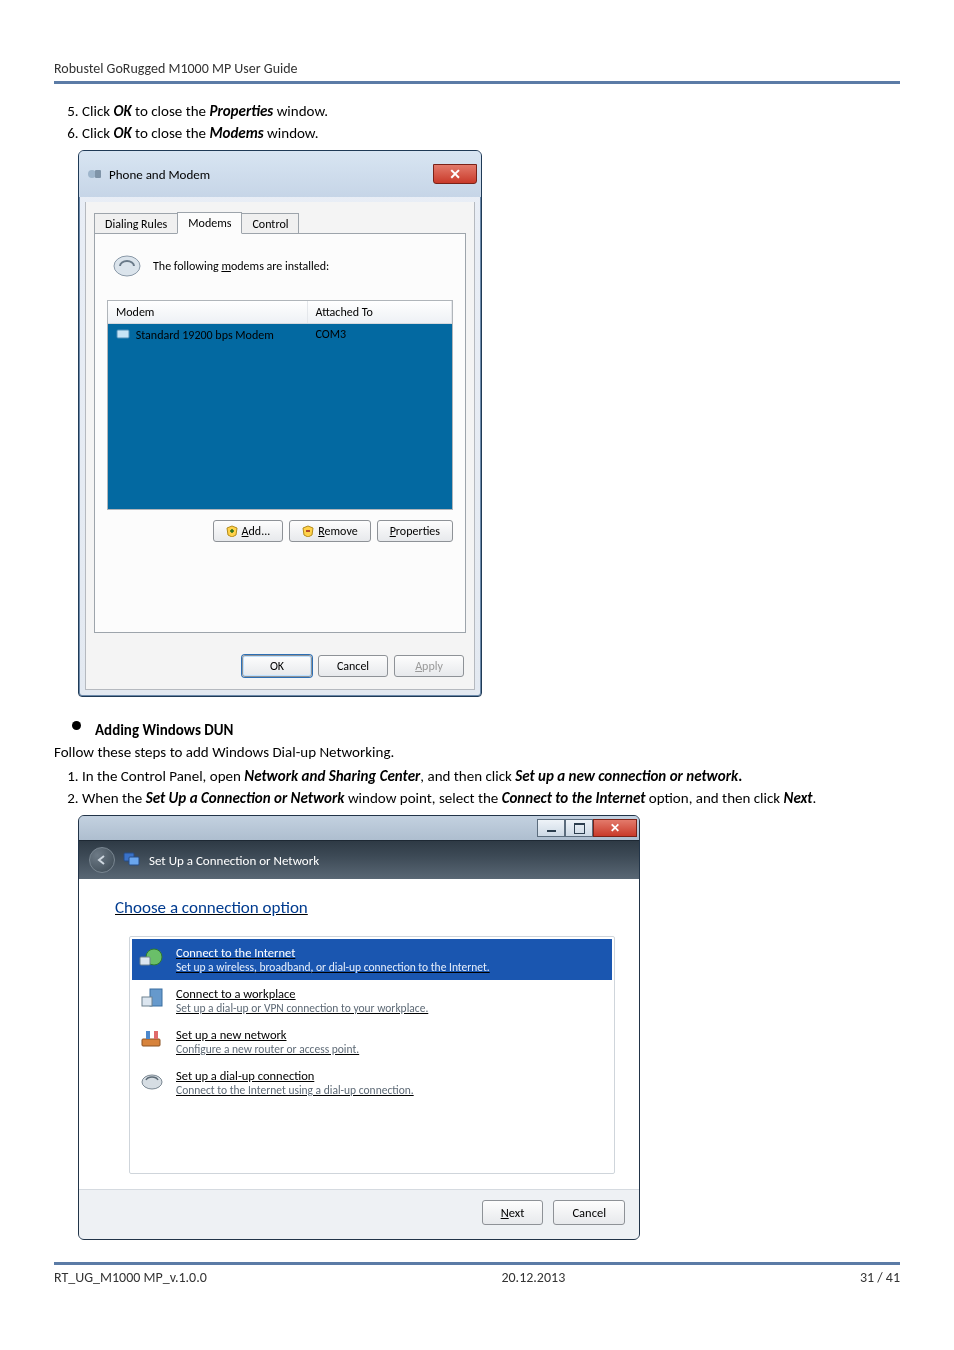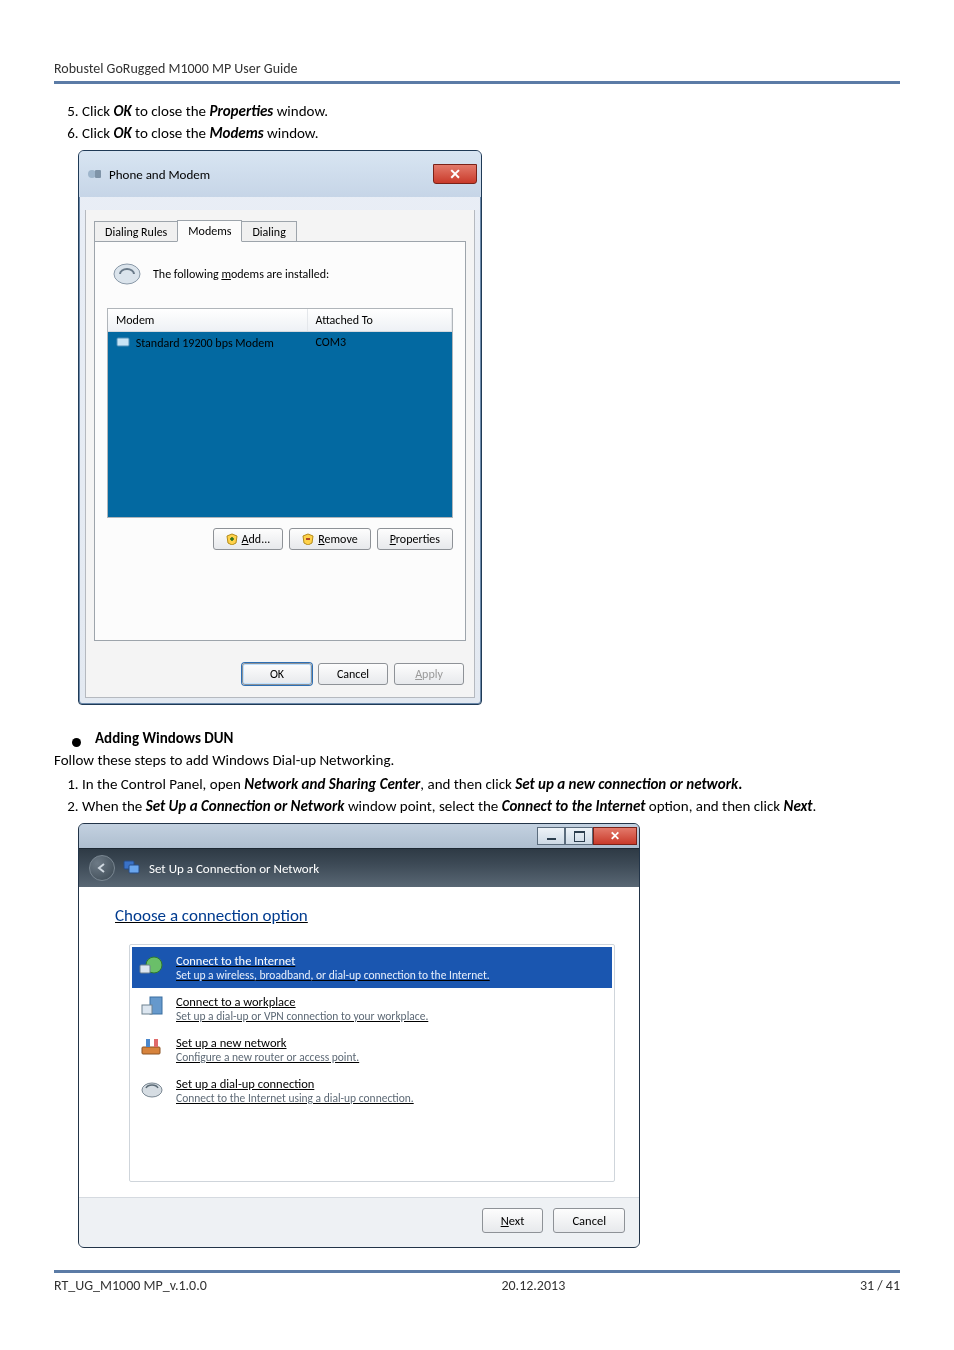--- a/index.html
+++ b/index.html
@@ -52,21 +52,21 @@
     background: linear-gradient(#e37a6b,#c93a2a);
     border:1px solid #7a2218;
     border-radius: 0 0 3px 3px;
     color:#fff; display:flex; align-items:center; justify-content:center;
     font-weight:bold; font-family:Arial;
     margin-right:2px;
     font-size:14px;
   }
   .dlg-body {
     background:#f4f4f4;
-    margin:13px 6px 6px 6px;
+    margin:5px 6px 6px 6px;
     border:1px solid #b5b9bf;
     border-top:none;
     padding:0;
   }
   .tabs { display:flex; padding-top:6px; background:#f4f4f4; }
   .tab {
     font-size:12px; padding:3px 10px; border:1px solid #9da4ab;
     background:#f0f0f0; margin-right:-1px;
     position:relative;
   }
@@ -96,21 +96,21 @@
     border:1px solid #8e9297; border-radius:3px;
     padding:3px 12px; min-width:70px;
     display:flex; align-items:center; gap:4px; justify-content:center;
   }
   .win-btn.disabled { color:#9a9a9a; }
   .win-btn.focus { box-shadow:0 0 0 1px #2d6fb4, inset 0 0 0 1px #bfe1ff; }
   .dlg-footer { display:flex; justify-content:flex-end; gap:6px; padding:10px 10px 12px 10px; }
   .plus-ic, .rem-ic { width:12px; height:12px; display:inline-block; }
 
   
-  .bullet-heading { display:flex; align-items:flex-end; gap:14px; margin:24px 0 4px 18px; }
+  .bullet-heading { display:flex; align-items:flex-start; gap:14px; margin:24px 0 4px 18px; }
   .round-bullet { width:9px; height:9px; background:#000; border-radius:50%; }
   .bh-text { font-weight:bold; }
   .follow-text { margin:2px 0 6px 0; }
 
   
   .wizard {
     margin-left:24px; width:562px; background:#dde7f0;
     border:1px solid #223448; border-radius:6px;
     overflow:hidden; box-shadow:0 0 0 1px #6b89aa inset;
   }
@@ -186,21 +186,21 @@
           </svg>
       </span>
       <span class="t-text">Phone and Modem</span>
       <div class="close-x">✕</div>
     </div>
     <div class="dlg-body">
       <div style="padding:4px 8px 12px 8px;">
         <div class="tabs">
           <div class="tab inactive">Dialing Rules</div>
           <div class="tab active">Modems</div>
-          <div class="tab inactive">Dialing</div>
+          <div class="tab inactive">Control</div>
         </div>
         <div class="tab-panel">
           <div class="panel-line">
             <span class="p-icon">
               <svg viewBox="0 0 32 32">
                   <ellipse cx="16" cy="16" rx="13" ry="10" fill="#dbe4ec" stroke="#8a99a8"></ellipse>
                   <path d="M9 16 a7 5 0 0 1 14 0" fill="none" stroke="#6a7a89" stroke-width="2"></path>
                 </svg>
             </span>
             <span>

